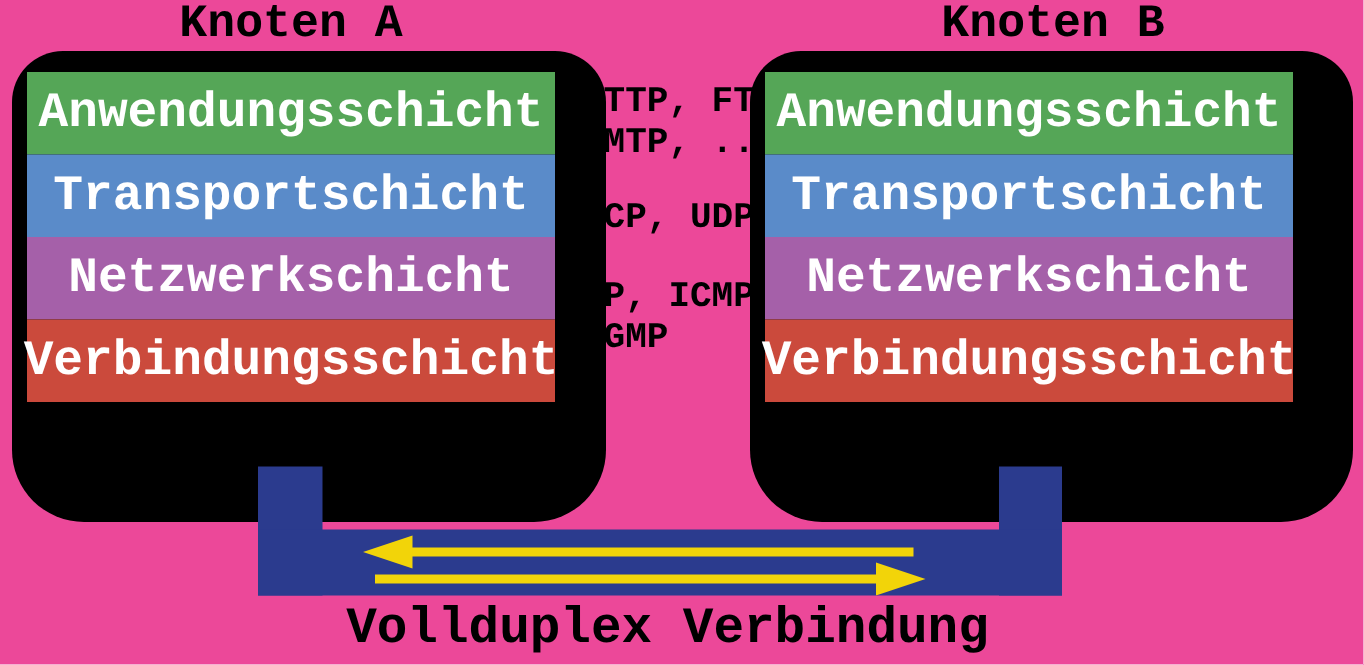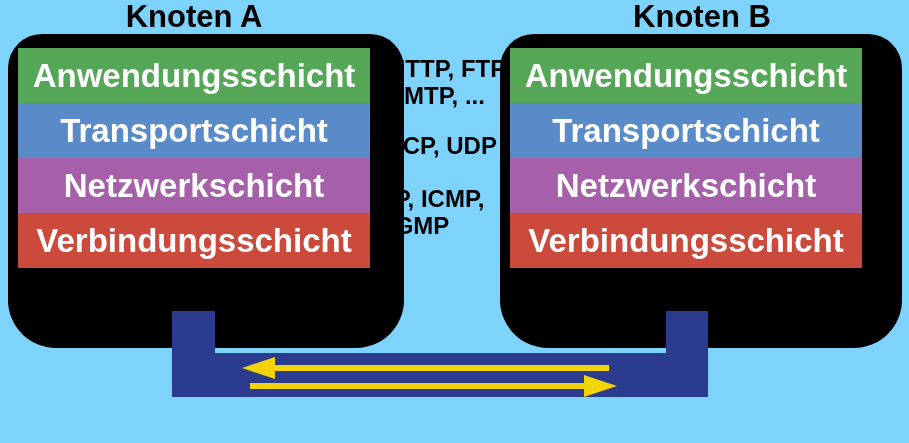--- a/index.html
+++ b/index.html
@@ -1,18 +1,18 @@
 <!DOCTYPE html>
 <html><head>
 <meta charset="utf-8">
 <style>
   html,body { margin:0; padding:0; background:#fff; }
   .stage {
-    position:relative; width:909px; height:443px; background:#7dd3fc;
-    font-family:Liberation Sans, sans-serif; overflow:hidden;
+    position:relative; width:909px; height:443px; background:#ec4899;
+    font-family:Liberation Mono, monospace; overflow:hidden;
   }
   .node-title {
     position:absolute; top:0; height:34px; line-height:34px;
     text-align:center; font-size:31px; font-weight:600; color:#000; z-index:3;
     white-space:nowrap;
   }
   .title-a { left:18px;  width:352px; }
   .title-b { left:526px; width:352px; }
 
   .bezel {
@@ -112,14 +112,15 @@
       <g>
         <rect x="100" y="12" width="337" height="6" fill="#f2d409"></rect>
         <polygon points="70,15 103,4 103,26" fill="#f2d409"></polygon>
       </g>
       <g>
         <rect x="78" y="30" width="335" height="6" fill="#f2d409"></rect>
         <polygon points="445,33 412,22 412,44" fill="#f2d409"></polygon>
       </g>
     </svg>
   </div>
+  <div class="conn-label">Vollduplex Verbindung</div>
 
 </div>
 
 </body></html>

